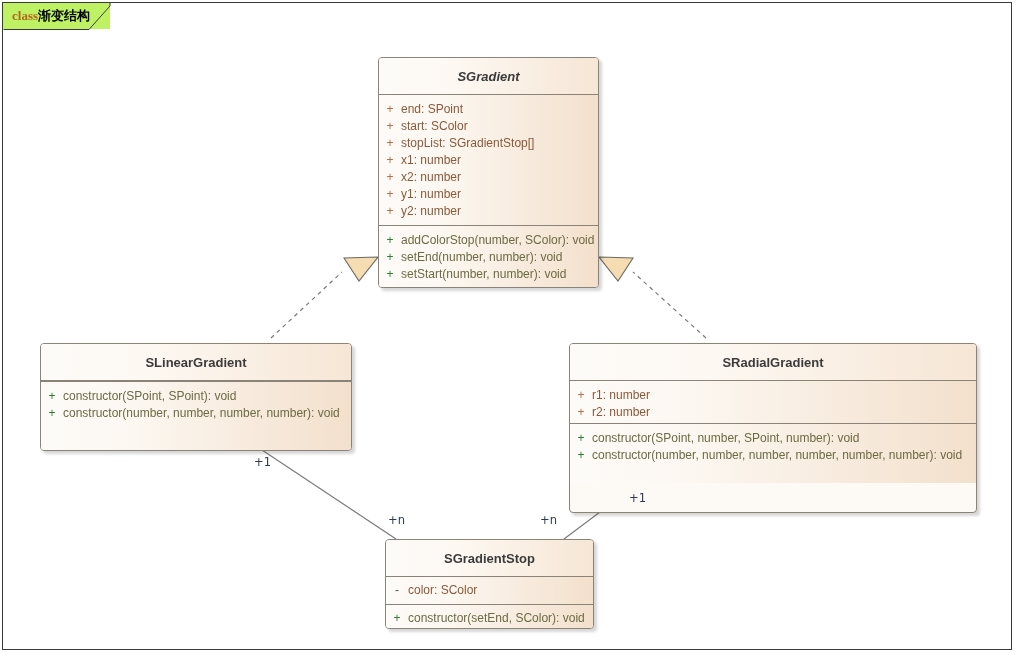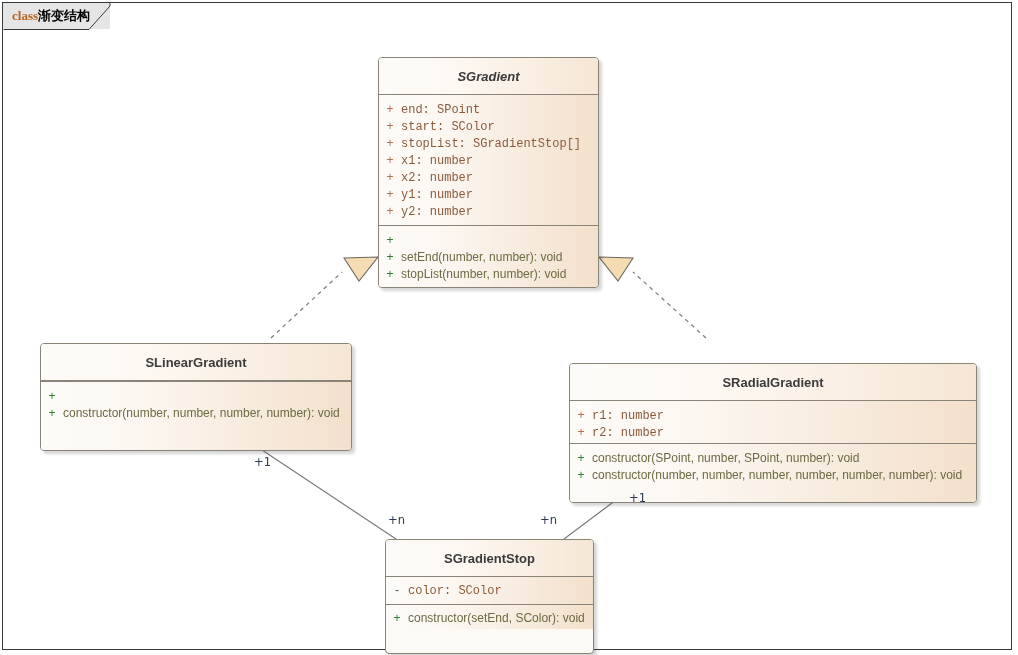--- a/index.html
+++ b/index.html
@@ -29,21 +29,21 @@
   }
   #frame-tab {
     position: absolute;
     left: 2px;
     top: 2px;
     width: 108px;
     height: 27px;
     box-sizing: border-box;
     border-left: 1px solid #3a3a3a;
     border-top: 1px solid #3a3a3a;
-    background: #e5e5e5;
+    background: #bef264;
     z-index: 4;
   }
   #frame-tab .tab-shape {
     position: absolute;
     left: 0; top: 0;
     width: 108px; height: 27px;
   }
   #frame-tab .tab-label {
     position: absolute;
     left: 9px;
@@ -119,21 +119,21 @@
     text-align: center;
     flex: 0 0 22px;
     font-size: 12px;
   }
   .member .sig {
     display: inline-block;
   }
 
   
   .member.attr .vis { color: #b4704a; }
-  .member.attr .sig { color: #8a5a3b; font-family: Liberation Mono, monospace; }
+  .member.attr .sig { color: #8a5a3b; }
   .member.attr.priv .vis { color: #56504a; }
 
   
   .member.op .vis { color: #2f7d32; }
   .member.op .sig { color: #6b6b43; }
 
   
   .mult {
     position: absolute;
     font-size: 11.5px;
@@ -211,46 +211,48 @@
         <span class="sig">y1: number</span>
       </div>
       <div class="member attr">
         <span class="vis">+</span>
         <span class="sig">y2: number</span>
       </div>
     </div>
     <div class="uml-compartment divider" style="height:63px;">
       <div class="member op">
         <span class="vis">+</span>
+        <span class="sig">addColorStop(number, SColor): void</span>
       </div>
       <div class="member op">
         <span class="vis">+</span>
         <span class="sig">setEnd(number, number): void</span>
       </div>
       <div class="member op">
         <span class="vis">+</span>
-        <span class="sig">stopList(number, number): void</span>
+        <span class="sig">setStart(number, number): void</span>
       </div>
     </div>
   </div>
 
   <div class="uml-class" style="left:40px; top:343px; width:312px; height:108px;">
     <div class="uml-header">SLinearGradient</div>
     <div class="uml-compartment divider" style="height:70px;">
       <div class="member op">
         <span class="vis">+</span>
+        <span class="sig">constructor(SPoint, SPoint): void</span>
       </div>
       <div class="member op">
         <span class="vis">+</span>
         <span class="sig">constructor(number, number, number, number): void</span>
       </div>
     </div>
   </div>
 
-  <div class="uml-class" style="left:569px; top:363px; width:408px; height:140px;">
+  <div class="uml-class" style="left:569px; top:343px; width:408px; height:170px;">
     <div class="uml-header">SRadialGradient</div>
     <div class="uml-compartment" style="height:42px;">
       <div class="member attr">
         <span class="vis">+</span>
         <span class="sig">r1: number</span>
       </div>
       <div class="member attr">
         <span class="vis">+</span>
         <span class="sig">r2: number</span>
       </div>
@@ -260,21 +262,21 @@
         <span class="vis">+</span>
         <span class="sig">constructor(SPoint, number, SPoint, number): void</span>
       </div>
       <div class="member op">
         <span class="vis">+</span>
         <span class="sig">constructor(number, number, number, number, number, number): void</span>
       </div>
     </div>
   </div>
 
-  <div class="uml-class" style="left:385px; top:539px; width:209px; height:115px;">
+  <div class="uml-class" style="left:385px; top:539px; width:209px; height:90px;">
     <div class="uml-header">SGradientStop</div>
     <div class="uml-compartment" style="height:27px; padding-top:5px;">
       <div class="member attr priv">
         <span class="vis">-</span>
         <span class="sig">color: SColor</span>
       </div>
     </div>
     <div class="uml-compartment divider" style="height:25px; padding-top:5px;">
       <div class="member op">
         <span class="vis">+</span>

